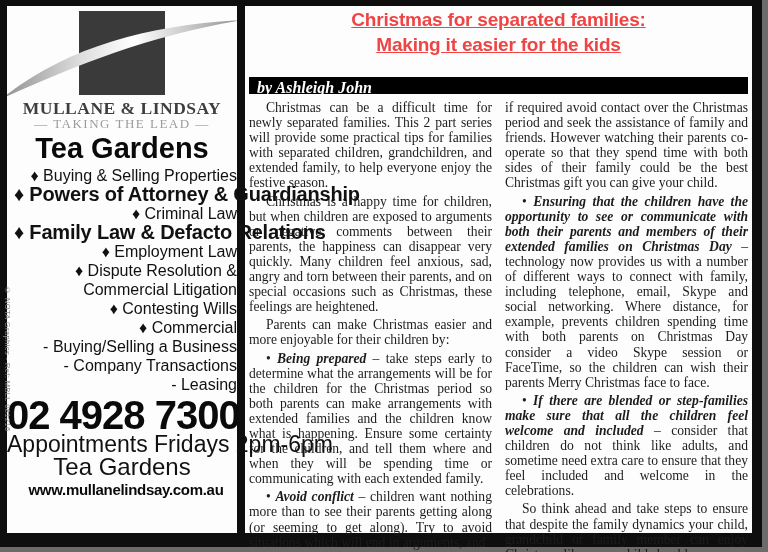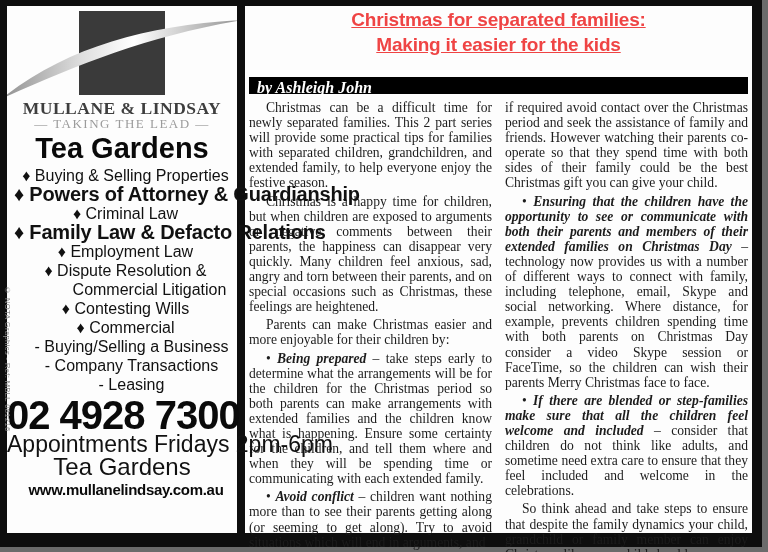--- a/index.html
+++ b/index.html
@@ -23,21 +23,21 @@
   .brand {
     font-family:"Liberation Serif", serif; font-size:17.5px; line-height:18px;
     color:#3e3e3e; letter-spacing:0.5px; white-space:nowrap; font-weight:bold;
   }
   .tagline {
     font-family:"Liberation Serif", serif; font-size:13px; line-height:14px;
     color:#9b9b9b; letter-spacing:1.5px; white-space:nowrap;
   }
   .location-heading { font-size:29px; line-height:30px; font-weight:bold; color:#0a0a0a; margin-top:2px; }
   .services {
-    text-align:center; margin:3px 0 0 7px; padding:0; list-style:none;
+    text-align:right; margin:3px 0 0 7px; padding:0; list-style:none;
     font-size:16px; line-height:19px; color:#111;
   }
   .services li { white-space:nowrap; }
   .services li.small { font-size:20px; letter-spacing:-0.2px;font-weight:bold; }
   .services li.sub  { padding-left:12px; }
   .services li.cont { padding-left:48px; }
   .phone { font-size:40px; line-height:40px; font-weight:bold; color:#0a0a0a; letter-spacing:-1px; white-space:nowrap; margin-top:1px; }
   .appointments { font-size:23px; line-height:19px; color:#111; white-space:nowrap; }
   .address1 { font-size:20px; line-height:21px; color:#111; }
   .address2 { font-size:24px; line-height:25px; color:#111; }

